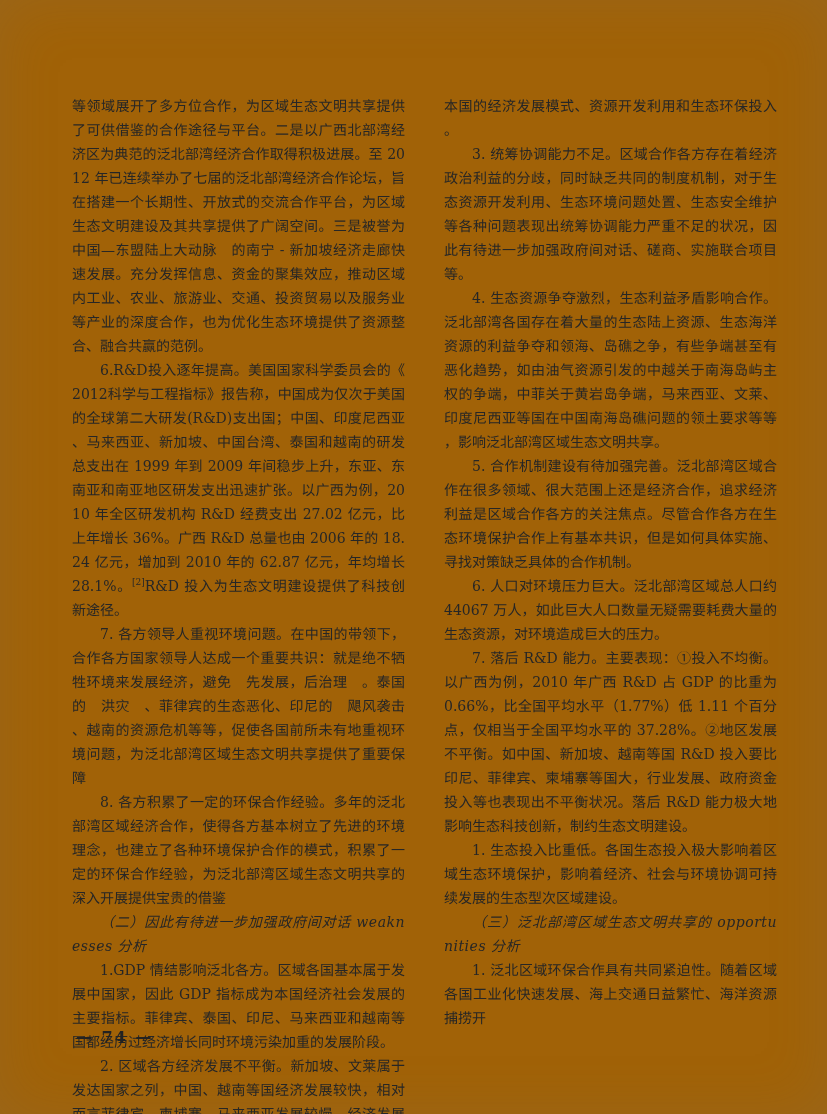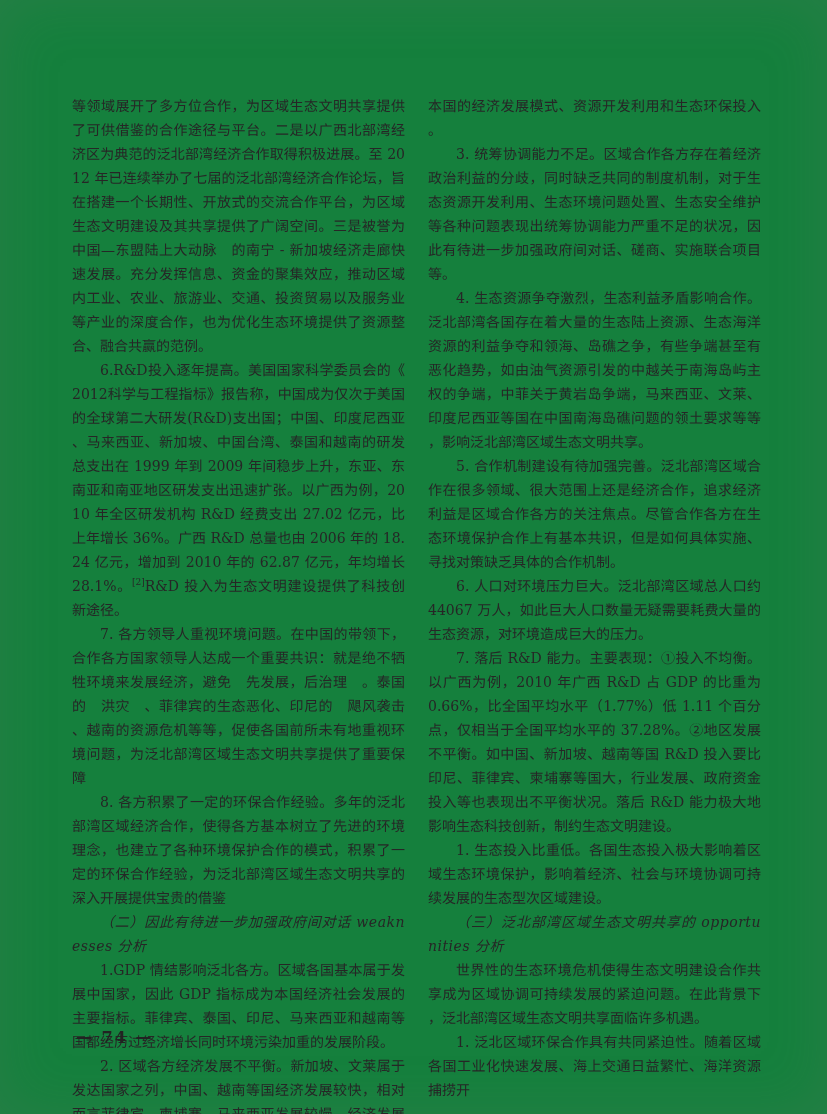--- a/index.html
+++ b/index.html
@@ -5,38 +5,38 @@
   html, body {
     margin: 0;
     padding: 0;
     background: #d9d9d6;
   }
   .page {
     position: relative;
     width: 827px;
     height: 1114px;
     margin: 0;
-    background: #15803d;
+    background: #a16207;
     box-shadow: inset 0 0 60px rgba(120,120,115,0.18);
     overflow: hidden;
     font-family: "DejaVu Serif", "Liberation Serif", serif;
     color: #262626;
   }
   .column {
     position: absolute;
     top: 94px;
     width: 333px;
     font-size: 14px;
     line-height: 24px;
     text-align: justify;
     word-break: break-all;
     line-break: anywhere;
   }
   .column-left  { left: 72px; }
-  .column-right { left: 428px; }
+  .column-right { left: 444px; }
   p.para {
     margin: 0;
     padding: 0;
     text-indent: 2em;
   }
   p.para.continuation { text-indent: 0; }
   p.para.section-heading {
     font-style: italic;
     letter-spacing: 0.5px;
   }
@@ -72,19 +72,18 @@
 
   <div class="column column-right">
     <p class="para continuation">本国的经济发展模式、资源开发利用和生态环保投入。</p>
     <p class="para">3. 统筹协调能力不足。区域合作各方存在着经济政治利益的分歧，同时缺乏共同的制度机制，对于生态资源开发利用、生态环境问题处置、生态安全维护等各种问题表现出统筹协调能力严重不足的状况，因此有待进一步加强政府间对话、磋商、实施联合项目等。</p>
     <p class="para">4. 生态资源争夺激烈，生态利益矛盾影响合作。泛北部湾各国存在着大量的生态陆上资源、生态海洋资源的利益争夺和领海、岛礁之争，有些争端甚至有恶化趋势，如由油气资源引发的中越关于南海岛屿主权的争端，中菲关于黄岩岛争端，马来西亚、文莱、印度尼西亚等国在中国南海岛礁问题的领土要求等等，影响泛北部湾区域生态文明共享。</p>
     <p class="para">5. 合作机制建设有待加强完善。泛北部湾区域合作在很多领域、很大范围上还是经济合作，追求经济利益是区域合作各方的关注焦点。尽管合作各方在生态环境保护合作上有基本共识，但是如何具体实施、寻找对策缺乏具体的合作机制。</p>
     <p class="para">6. 人口对环境压力巨大。泛北部湾区域总人口约 44067 万人，如此巨大人口数量无疑需要耗费大量的生态资源，对环境造成巨大的压力。</p>
     <p class="para">7. 落后 R&amp;D 能力。主要表现：①投入不均衡。以广西为例，2010 年广西 R&amp;D 占 GDP 的比重为 0.66%，比全国平均水平（1.77%）低 1.11 个百分点，仅相当于全国平均水平的 37.28%。②地区发展不平衡。如中国、新加坡、越南等国 R&amp;D 投入要比印尼、菲律宾、柬埔寨等国大，行业发展、政府资金投入等也表现出不平衡状况。落后 R&amp;D 能力极大地影响生态科技创新，制约生态文明建设。</p>
     <p class="para">1. 生态投入比重低。各国生态投入极大影响着区域生态环境保护，影响着经济、社会与环境协调可持续发展的生态型次区域建设。</p>
     <p class="para section-heading">（三）泛北部湾区域生态文明共享的 opportunities 分析</p>
-    <p class="para">世界性的生态环境危机使得生态文明建设合作共享成为区域协调可持续发展的紧迫问题。在此背景下，泛北部湾区域生态文明共享面临许多机遇。</p>
     <p class="para">1. 泛北区域环保合作具有共同紧迫性。随着区域各国工业化快速发展、海上交通日益繁忙、海洋资源捕捞开</p>
   </div>
 
   <div class="page-footer">— 74 —</div>
 
 </div>
 
 </body></html>

